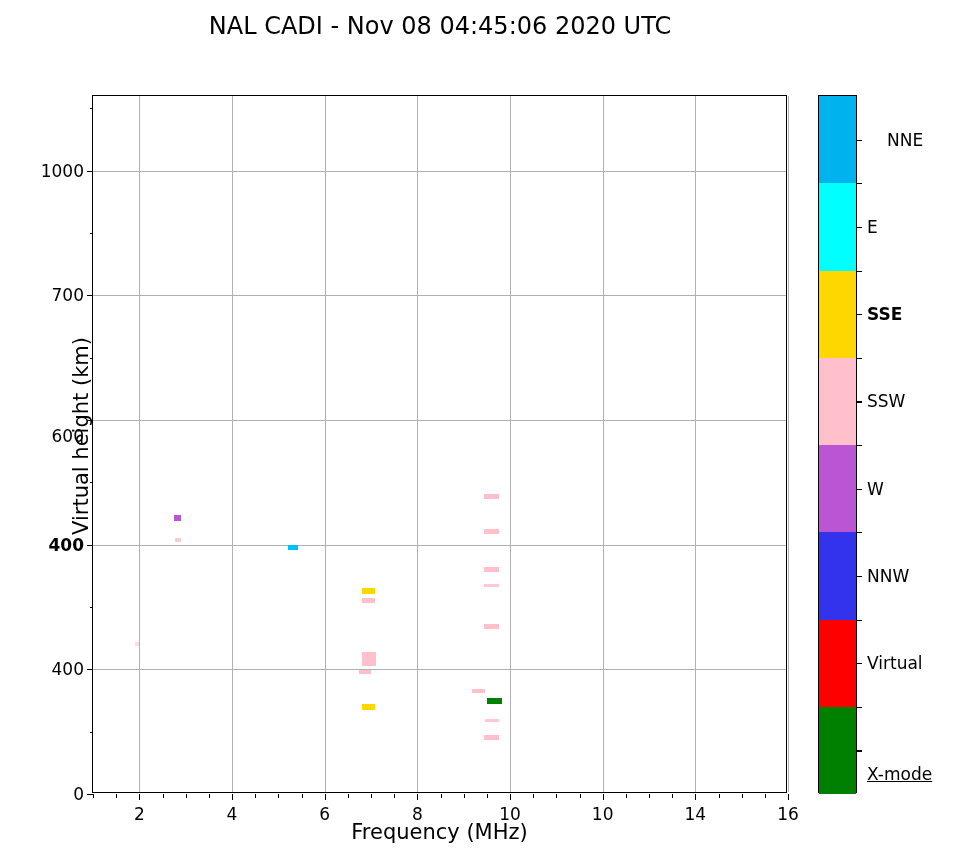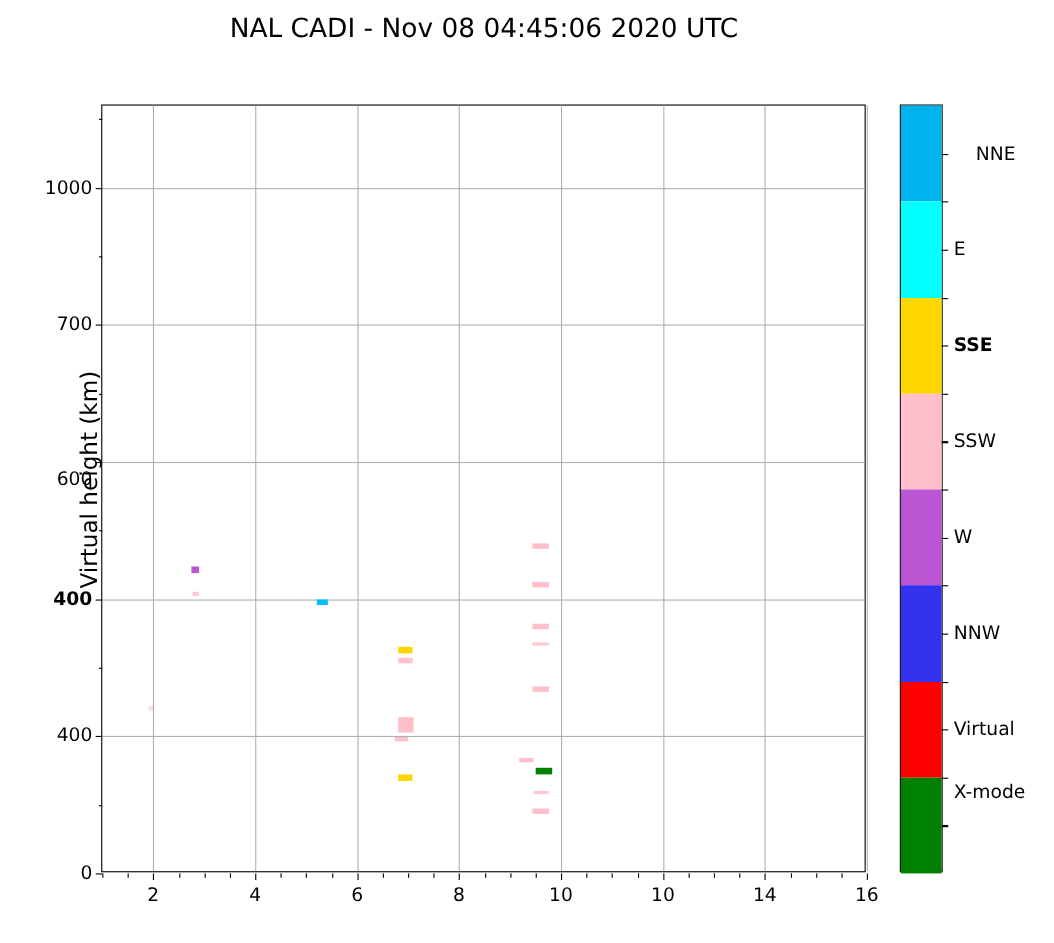--- a/index.html
+++ b/index.html
@@ -272,20 +272,21 @@
         <div class="yticklabel" style="top: 74.7857px;">1000</div>
         <div class="ytick-minor" style="top: 635.679px;"></div>
         <div class="ytick-minor" style="top: 511.036px;"></div>
         <div class="ytick-minor" style="top: 386.393px;"></div>
         <div class="ytick-minor" style="top: 261.75px;"></div>
         <div class="ytick-minor" style="top: 137.107px;"></div>
         <div class="ytick-minor" style="top: 12.4643px;"></div>
       </div>
   </div>
 
+  <div id="xlabel">Frequency (MHz)</div>
 
   <div id="ylabel">Virtual height (km)</div>
 
   <div id="colorbar">
       <div class="cbar-seg" style="top: 0px; height: 87.25px; background: rgb(0, 178, 238);"></div>
       <div class="cbar-tick" style="top: 43.625px;"></div>
       <div class="cbar-label" style="top: 43.625px; margin-left: 20px;">NNE</div>
       <div class="cbar-seg" style="top: 87.25px; height: 87.25px; background: rgb(0, 255, 255);"></div>
       <div class="cbar-tick" style="top: 130.875px;"></div>
       <div class="cbar-label" style="top: 130.875px;">E</div>
@@ -305,17 +306,17 @@
       <div class="cbar-seg" style="top: 436.25px; height: 87.25px; background: rgb(51, 51, 238);"></div>
       <div class="cbar-tick" style="top: 479.875px;"></div>
       <div class="cbar-label" style="top: 479.875px;">NNW</div>
       <div class="cbar-tick" style="top: 436.25px;"></div>
       <div class="cbar-seg" style="top: 523.5px; height: 87.25px; background: rgb(255, 0, 0);"></div>
       <div class="cbar-tick" style="top: 567.125px;"></div>
       <div class="cbar-label" style="top: 567.125px;">Virtual</div>
       <div class="cbar-tick" style="top: 523.5px;"></div>
       <div class="cbar-seg" style="top: 610.75px; height: 87.25px; background: rgb(0, 128, 0);"></div>
       <div class="cbar-tick" style="top: 654.375px;"></div>
-      <div class="cbar-label" style="top: 624px;">X-mode</div>
+      <div class="cbar-label" style="top: 678px; text-decoration: underline;">X-mode</div>
       <div class="cbar-tick" style="top: 610.75px;"></div>
     </div>
 
 </div>
 
 </body></html>

